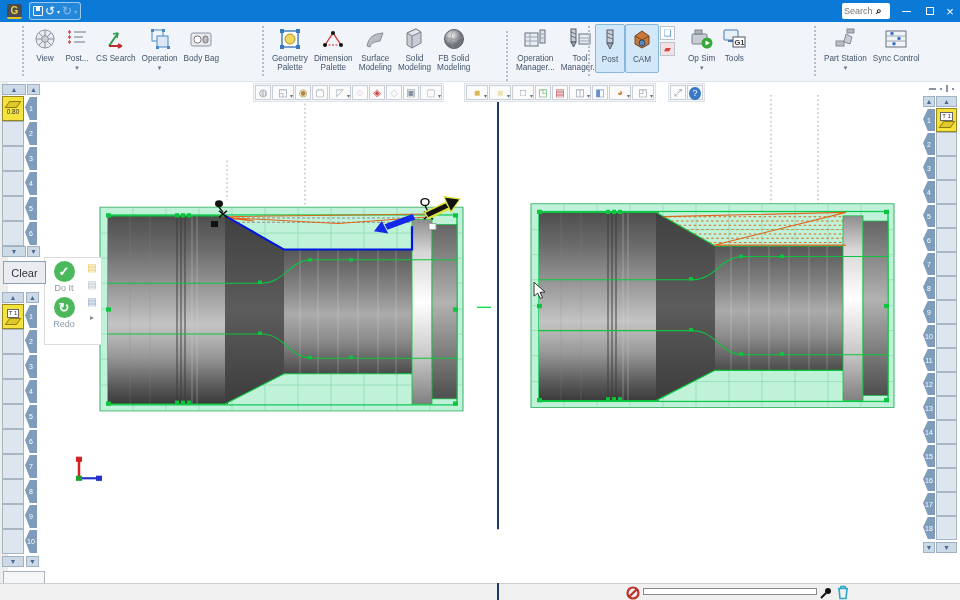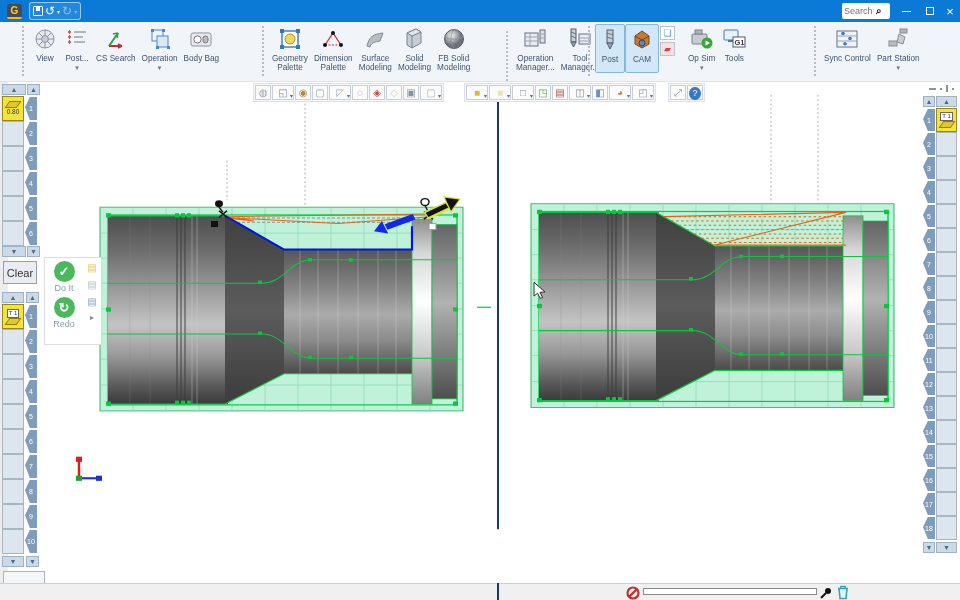--- a/index.html
+++ b/index.html
@@ -53,21 +53,21 @@
   .ntab{width:12px;margin:1px 0;background:#7f9cba;color:#fff;font-size:7px;display:flex;align-items:center;justify-content:center;clip-path:polygon(0 45%,40% 0,100% 0,100% 100%,40% 100%);}
   .insert{display:none;width:12px;height:7px;background:#e0c828;border:1px solid #907c10;transform:skewX(-35deg);}
   .tlabel{font-size:6.5px;color:#333;line-height:8px;}
   .srow.sel .tile{background:#f4e33c;border-color:#98881c;}
   .srow.sel .insert{display:block;}
   .plist .tile{flex-direction:column-reverse;}
   .plist .srow{height:25px;}
   .plist .srow.sel .tlabel{background:#fff;border:1px solid #666;font-size:6px;line-height:7px;padding:0 1px;}
   .mirror .srow{flex-direction:row-reverse;height:24px;}
   .mirror .tile{width:21px;margin-right:0;margin-left:1px;}
-  #clear-btn{position:absolute;left:3px;top:261px;width:34px;height:23px;background:#e9edf2;border:1px solid #8fa0b0;font-size:11px;color:#333;z-index:41;}
+  #clear-btn{position:absolute;left:3px;top:261px;width:43px;height:23px;background:#e9edf2;border:1px solid #8fa0b0;font-size:11px;color:#333;z-index:41;}
   #do-panel{position:absolute;left:44px;top:257px;width:58px;height:88px;background:#fff;border:1px solid #dcdcdc;z-index:39;display:flex;}
   .do-col{width:38px;display:flex;flex-direction:column;align-items:center;padding-top:3px;}
   .gcirc{width:21px;height:21px;border-radius:50%;background:#4cb85c;color:#fff;font-size:13px;line-height:21px;text-align:center;font-weight:bold;}
   .do-lab{font-size:9px;color:#8a9aa8;margin:1px 0 4px 0;}
   .do-rail{width:18px;display:flex;flex-direction:column;align-items:center;padding-top:4px;gap:6px;font-size:10px;}
   #process-null{position:absolute;left:3px;top:571px;width:42px;height:18px;border:1px solid #aab4be;background:#f4f6f8;z-index:40;}
   #op-handle{position:absolute;left:924px;top:84px;width:34px;height:9px;z-index:41;display:flex;gap:4px;align-items:center;justify-content:center;}
   #op-handle span{background:#8a94a0;display:block;}
 
   
@@ -309,41 +309,41 @@
             <rect x="12" y="11" width="12" height="10" fill="#fff" stroke="#556"></rect>
             <text x="13.5" y="19" font-size="7.5" font-weight="bold" fill="#333" font-family="Liberation Sans,sans-serif">G1</text>
           </svg>
       </span>
       <span class="rlabel">Tools</span>
     </div>
   </div>
 
   <div class="rgroup" style="left:814px;">
     <div class="grip"></div>
+    <div class="ritem dd">
+      <span class="ric">
+        <svg width="26" height="26">
+            <rect x="4" y="15" width="8" height="5" fill="#b8bcc4" stroke="#858c96"></rect>
+            <path d="M14 8l6 3-2 7-6-2z" fill="#c8ccd4" stroke="#858c96"></path>
+            <rect x="15" y="3" width="7" height="4" fill="#b0b4bc" stroke="#858c96"></rect>
+          </svg>
+      </span>
+      <span class="rlabel">Part Station</span>
+    </div>
     <div class="ritem">
       <span class="ric">
         <svg width="26" height="26">
             <rect x="3" y="5" width="20" height="16" fill="#f0f4f8" stroke="#66707e"></rect>
             <path d="M3 10h20M3 15h20" stroke="#9aa4b0"></path>
             <circle cx="9" cy="7.5" r="1.8" fill="#3878c8"></circle>
             <circle cx="16" cy="12.5" r="1.8" fill="#3878c8"></circle>
             <circle cx="11" cy="17.8" r="1.8" fill="#3878c8"></circle>
           </svg>
       </span>
       <span class="rlabel">Sync Control</span>
-    </div>
-    <div class="ritem dd">
-      <span class="ric">
-        <svg width="26" height="26">
-            <rect x="4" y="15" width="8" height="5" fill="#b8bcc4" stroke="#858c96"></rect>
-            <path d="M14 8l6 3-2 7-6-2z" fill="#c8ccd4" stroke="#858c96"></path>
-            <rect x="15" y="3" width="7" height="4" fill="#b0b4bc" stroke="#858c96"></rect>
-          </svg>
-      </span>
-      <span class="rlabel">Part Station</span>
     </div>
   </div>
 </div>
 
 <div class="sbar" style="left:253px;">
   <div style="display:flex;gap:1px;">
 
   <button class="sbtn"><span class="sglyph" style="color: rgb(152, 160, 170);">◍</span></button>
       <button class="sbtn dd"><span class="sglyph" style="color: rgb(136, 146, 160);">◱</span></button>
       <button class="sbtn"><span class="sglyph" style="color: rgb(176, 138, 58);">◉</span></button>

